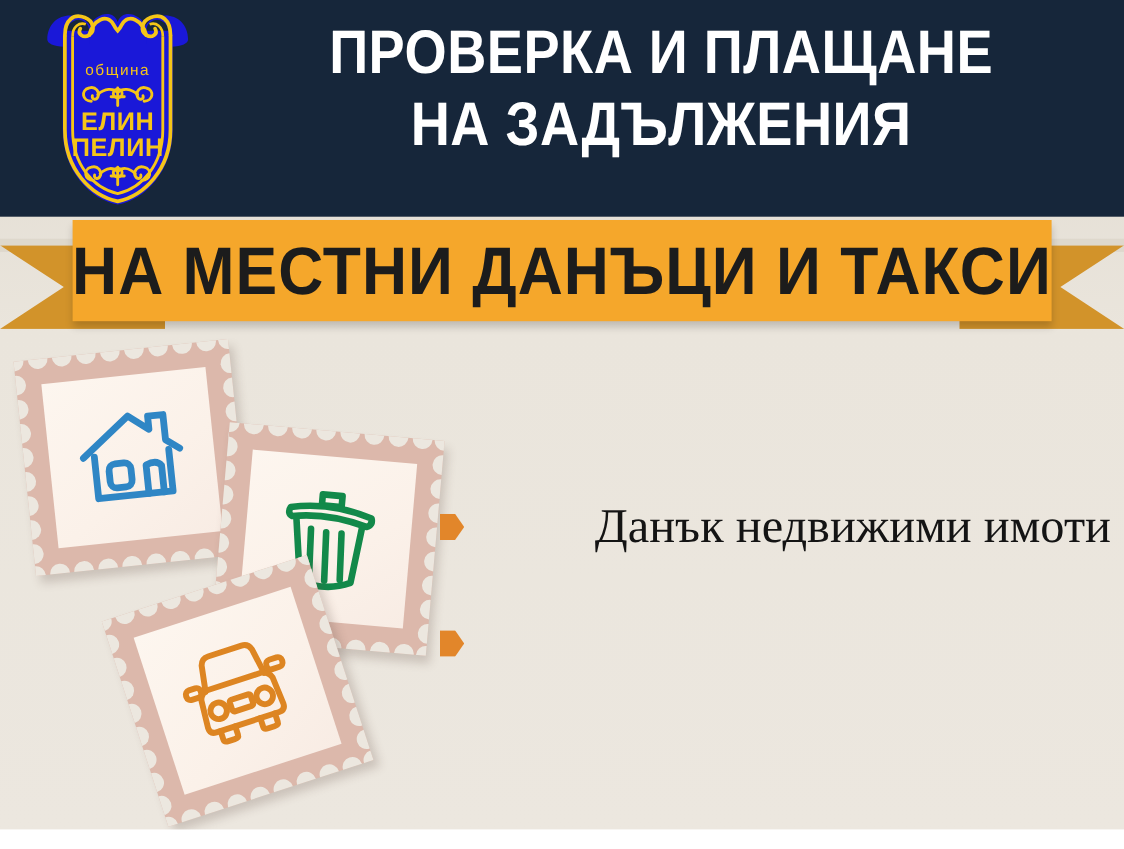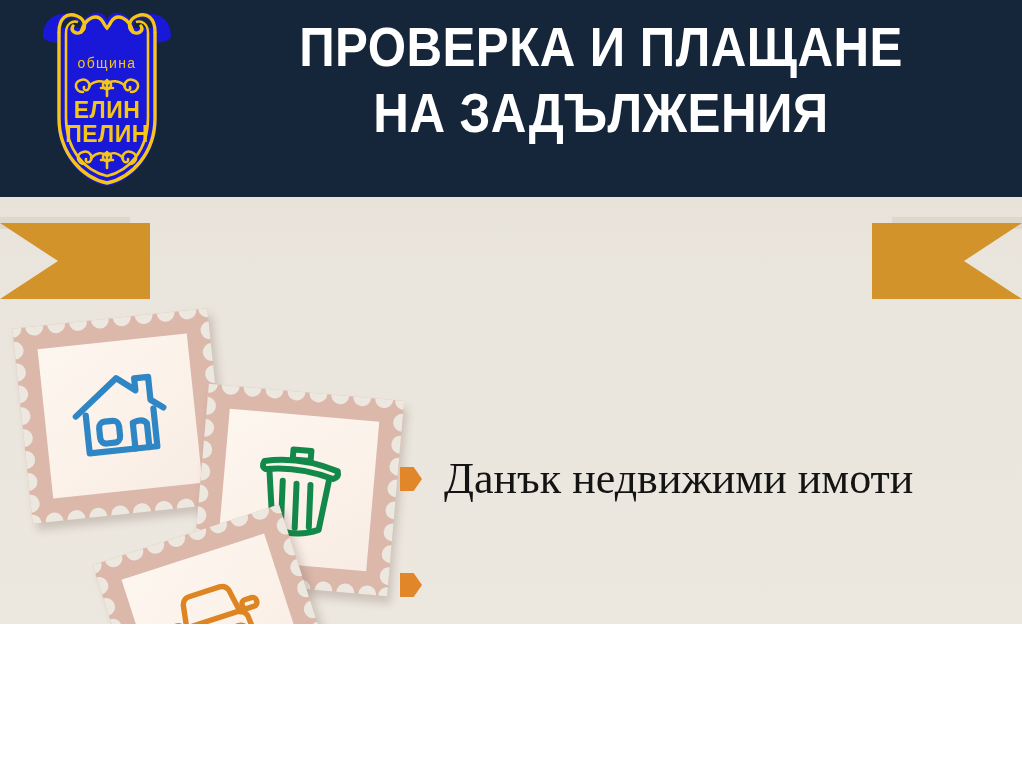--- a/index.html
+++ b/index.html
@@ -10,21 +10,21 @@
     width: 1022px;
     height: 772px;
     overflow: hidden;
     font-family: "Liberation Sans", sans-serif;
     background: #ffffff;
   }
 
   #poster {
     position: relative;
     width: 1022px;
-    height: 624px;
+    height: 754px;
     overflow: hidden;
     background: linear-gradient(180deg, #cfc8bd 0%, #e3ddd3 12%, #eae5dc 40%, #ece7df 100%);
   }
 
   
   #header-band {
     position: absolute;
     left: 0; top: 0;
     width: 1022px;
     height: 197px;
@@ -140,20 +140,21 @@
   #list {
     position: absolute;
     left: 400px; top: 426px;
     width: 610px;
     z-index: 4;
   }
   .list-item {
     display: flex;
     align-items: center;
     height: 106px;
+    justify-content: space-between;
   }
   .bullet {
     width: 22px; height: 24px;
     flex: 0 0 auto;
     margin-right: 22px;
     background: #e2862a;
     clip-path: polygon(0 0, 62% 0, 100% 50%, 62% 100%, 0 100%);
   }
   .item-label {
     font-family: "Liberation Serif", "DejaVu Serif", serif;
@@ -218,20 +219,23 @@
   <div id="header-title">
     <span class="tline">ПРОВЕРКА И ПЛАЩАНЕ</span>
     <span class="tline">НА ЗАДЪЛЖЕНИЯ</span>
   </div>
 
   <div id="ribbon">
     <div class="ribbon-fold" id="ribbon-fold-left"></div>
     <div class="ribbon-fold" id="ribbon-fold-right"></div>
     <div class="ribbon-tail" id="ribbon-tail-left"></div>
     <div class="ribbon-tail" id="ribbon-tail-right"></div>
+    <div id="ribbon-band">
+      <span id="ribbon-text">НА МЕСТНИ ДАНЪЦИ И ТАКСИ</span>
+    </div>
   </div>
 
   <div class="stamp" id="stamp-house">
     <svg class="stamp-dots" viewBox="0 0 196 196">
       <g fill="#ece7df">
         <circle cx="0" cy="0" r="9"></circle>
           <circle cx="22" cy="0" r="9"></circle>
           <circle cx="44" cy="0" r="9"></circle>
         <circle cx="66" cy="0" r="9"></circle>
           <circle cx="88" cy="0" r="9"></circle>

